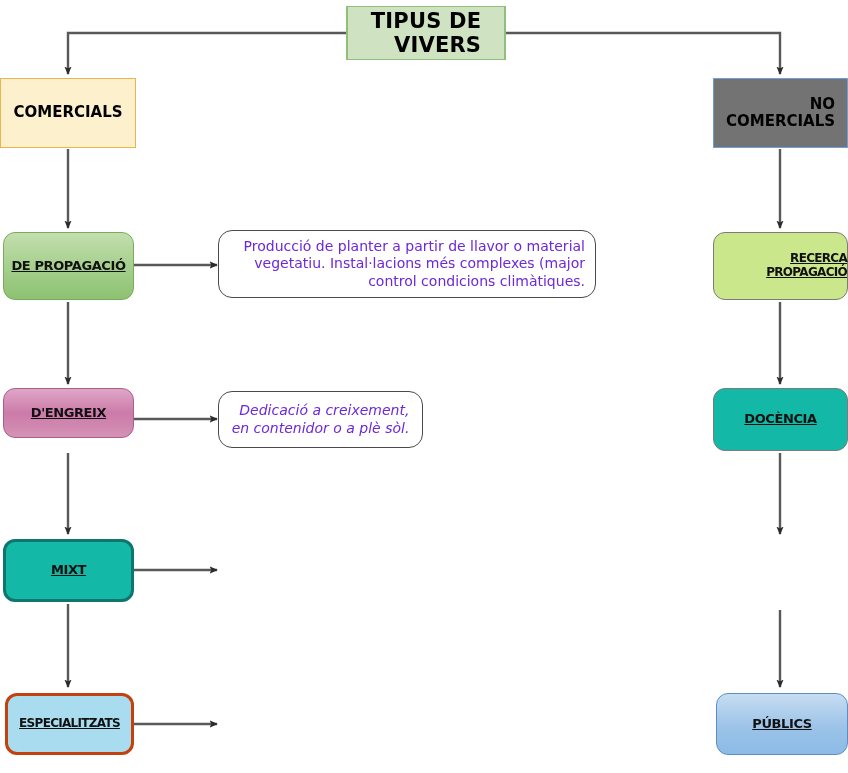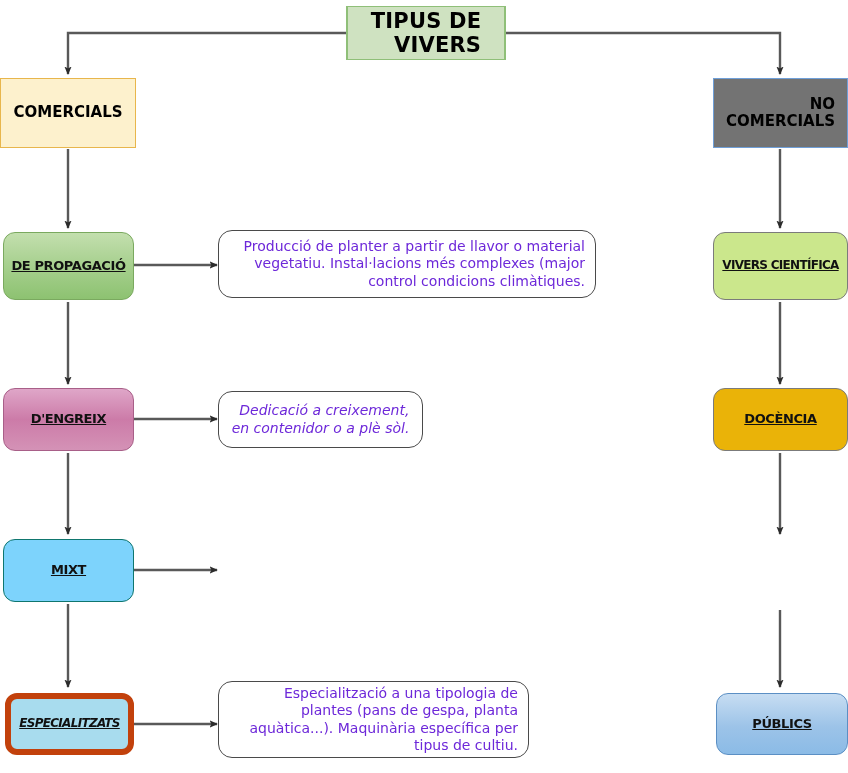--- a/index.html
+++ b/index.html
@@ -85,35 +85,34 @@
 
   .cat-propagacio {
     background: linear-gradient(180deg, #c3dfae 0%, #a9d191 45%, #8dc271 100%);
     border: 1px solid #7aa95f;
   }
   .cat-engreix {
     background: linear-gradient(180deg, #dfa6c8 0%, #cc7ba8 50%, #d492b6 100%);
     border: 1px solid #a85f88;
   }
   .cat-mixt {
-    background: #7dd3fc;
-    border: 1px solid #0f766e;
+    background: #14b8a6;
+    border: 3px solid #0f766e;
     text-decoration: underline;
   }
   .cat-especialitzats {
     background: #a8dcee;
-    border: 6px solid #c2410c;
-    font-style: italic;
+    border: 3px solid #c2410c;
   }
   .cat-recerca {
     background: #cbe78c;
     border: 1px solid #7b7b7b;
   }
   .cat-docencia {
-    background: #eab308;
+    background: #14b8a6;
     border: 1px solid #7b7b7b;
   }
   .cat-colleccionisme {
     background: #f6ca9c;
     border: 1px solid #7b7b7b;
   }
   .cat-publics {
     background: linear-gradient(180deg, #c7ddf2 0%, #9cc3e8 55%, #8bbbe6 100%);
     border: 1px solid #5b8fc4;
   }
@@ -176,34 +175,34 @@
 
   <div class="node hdr-nocomercials" style="left:713px; top:78px; width:135px; height:70px;">
     <span class="lbl">NO
 COMERCIALS</span>
   </div>
 
   <div class="node cat cat-propagacio" style="left:3px; top:232px; width:131px; height:68px;">
     <span class="lbl">DE PROPAGACIÓ</span>
   </div>
 
-  <div class="node cat cat-engreix" style="left:3px; top:388px; width:131px; height:63px;">
+  <div class="node cat cat-engreix" style="left:3px; top:388px; width:131px; height:50px;">
     <span class="lbl">D'ENGREIX</span>
   </div>
 
   <div class="node cat cat-mixt" style="left:3px; top:539px; width:131px; height:63px;">
     <span class="lbl">MIXT</span>
   </div>
 
   <div class="node cat cat-especialitzats small" style="left:5px; top:693px; width:129px; height:62px;">
     <span class="lbl">ESPECIALITZATS</span>
   </div>
 
   <div class="node cat cat-recerca small" style="left:713px; top:232px; width:135px; height:68px;">
-    <span class="lbl">VIVERS CIENTÍFICA</span>
+    <span class="lbl">RECERCA PROPAGACIÓ</span>
   </div>
 
   <div class="node cat cat-docencia" style="left:713px; top:388px; width:135px; height:63px;">
     <span class="lbl">DOCÈNCIA</span>
   </div>
 
 
   <div class="node cat cat-publics" style="left:716px; top:693px; width:132px; height:62px;">
     <span class="lbl">PÚBLICS</span>
   </div>
@@ -211,17 +210,14 @@
   <div class="node desc" style="left:218px; top:230px; width:378px; height:68px;">
     <span class="lbl">Producció de planter a partir de llavor o material vegetatiu. Instal·lacions més complexes (major control condicions climàtiques.</span>
   </div>
 
   <div class="node desc" style="left:218px; top:391px; width:205px; height:57px;font-style:italic;">
     <span class="lbl">Dedicació a creixement,
 en contenidor o a plè sòl.</span>
   </div>
 
 
-  <div class="node desc" style="left:218px; top:681px; width:311px; height:77px;">
-    <span class="lbl">Especialització a una tipologia de plantes (pans de gespa, planta aquàtica...). Maquinària específica per tipus de cultiu.</span>
-  </div>
 
 </div>
 
 </body></html>

